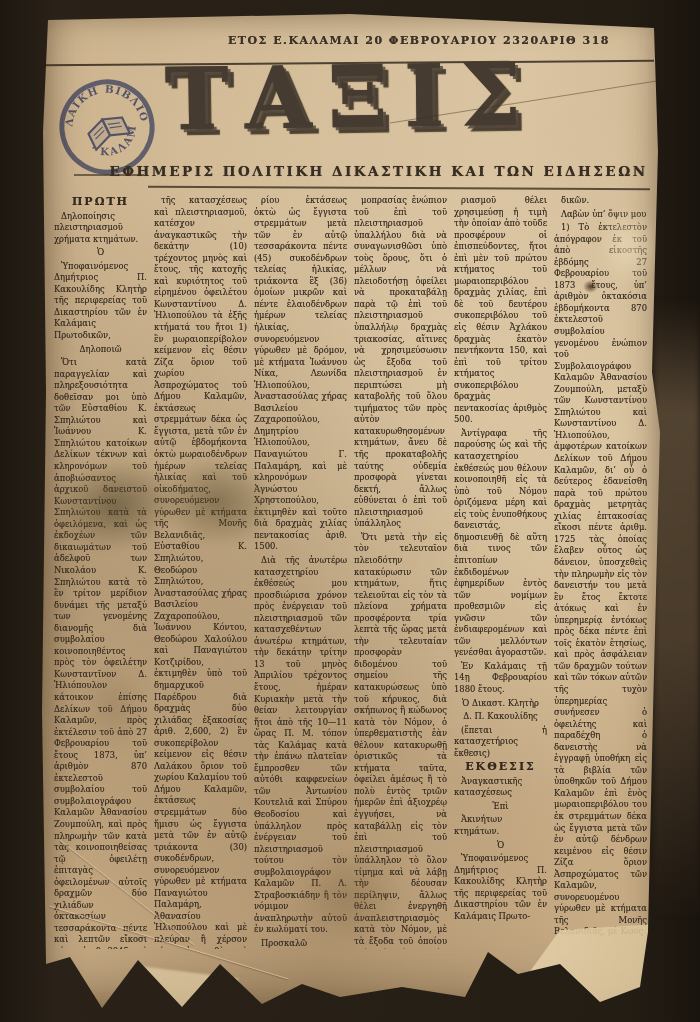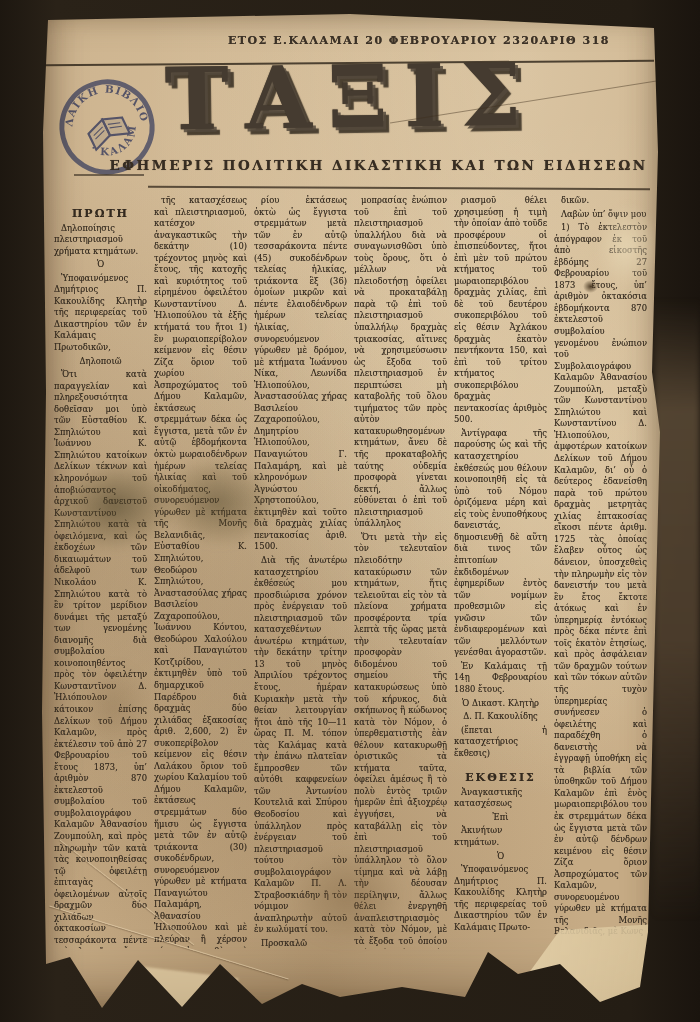--- a/index.html
+++ b/index.html
@@ -72,21 +72,21 @@
   .rule-top{position:absolute;left:2px;top:50px;width:612px;height:2px;
     background:rgba(43,34,23,.8);transform:rotate(-.4deg);}
   .masthead{
     position:absolute;left:0;top:42px;width:100%;text-align:center;
     font-size:86px;font-weight:bold;line-height:1;letter-spacing:16px;
     color:#453b30;
     text-shadow:3px 3px 0 rgba(84,73,60,.85), 6px 6px 1px rgba(40,32,22,.8), 0 0 1px rgba(50,40,28,.8);
     transform:rotate(-.8deg);
   }
   .subtitle{
-    position:absolute;left:0;top:145px;width:100%;text-align:center;box-sizing:border-box;
+    position:absolute;left:0;top:151px;width:100%;text-align:center;box-sizing:border-box;
     padding-left:55px;font-weight:bold;font-size:13.5px;letter-spacing:2.5px;color:#372d22;
     text-shadow:0 0 .7px rgba(55,45,34,.75);
   }
   .rule-sub{position:absolute;left:108px;top:175px;width:502px;height:1.5px;
     background:rgba(48,38,26,.75);transform:rotate(.3deg);}
   .stamp{position:absolute;left:18px;top:66px;width:98px;height:98px;transform:rotate(-14deg);
     opacity:.85;mix-blend-mode:multiply;}
   .stamp-underline{position:absolute;left:34px;top:162px;width:70px;height:1.5px;
     background:rgba(50,40,28,.6);}
 
@@ -95,21 +95,21 @@
     display:flex;gap:7px;overflow:hidden;
   }
   .col{
     flex:0 0 93px;width:93px;overflow:hidden;
     font-size:8.4px;line-height:11.55px;color:rgba(50,40,29,.93);
     text-align:justify;overflow-wrap:anywhere;
     text-shadow:0 0 .5px rgba(50,40,29,.55);
   }
   .col p{margin:0 0 2px;}
   .col p.heading{font-size:11px;font-weight:bold;text-align:center;letter-spacing:2px;
-    margin:13px 0 3px;text-indent:0;color:#33291e;}
+    margin:1px 0 3px;text-indent:0;color:#33291e;}
   .col p.center{text-align:center;text-indent:0;}
   .col p.para{text-indent:7px;}
 </style>
 </head>
 <body>
 
 <div class="backing-strip"></div>
 
 <div class="paper">
 

